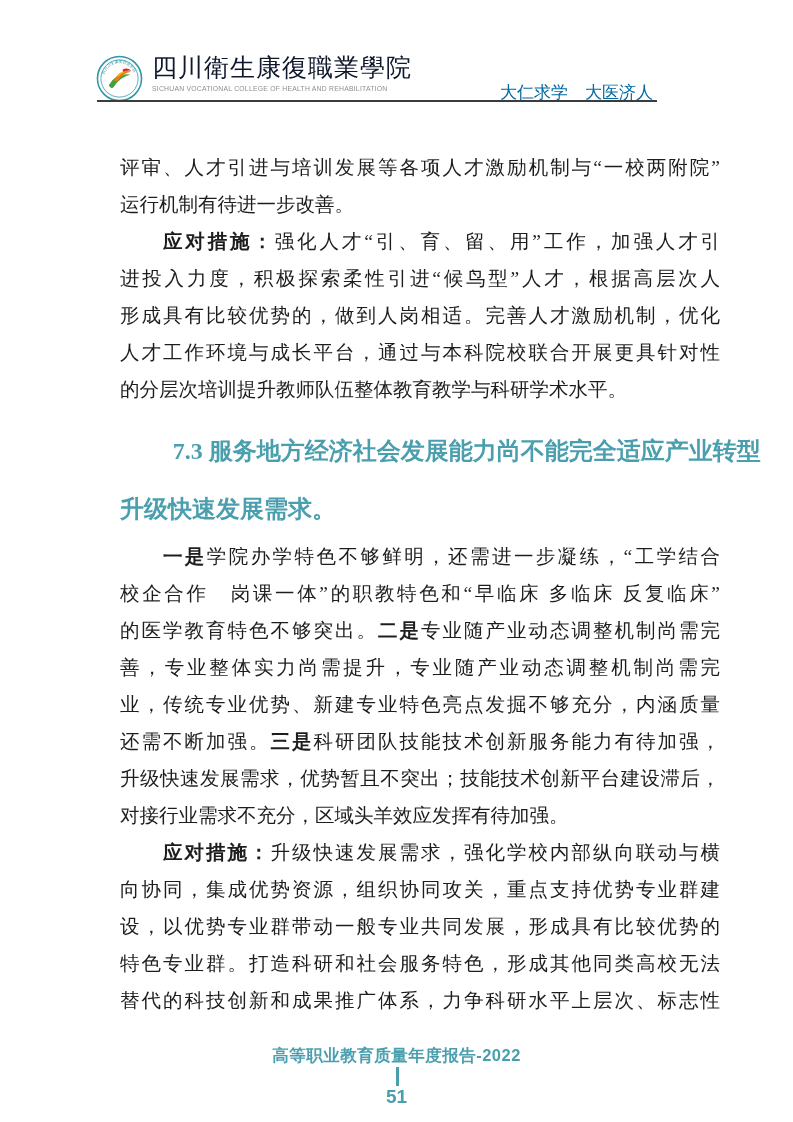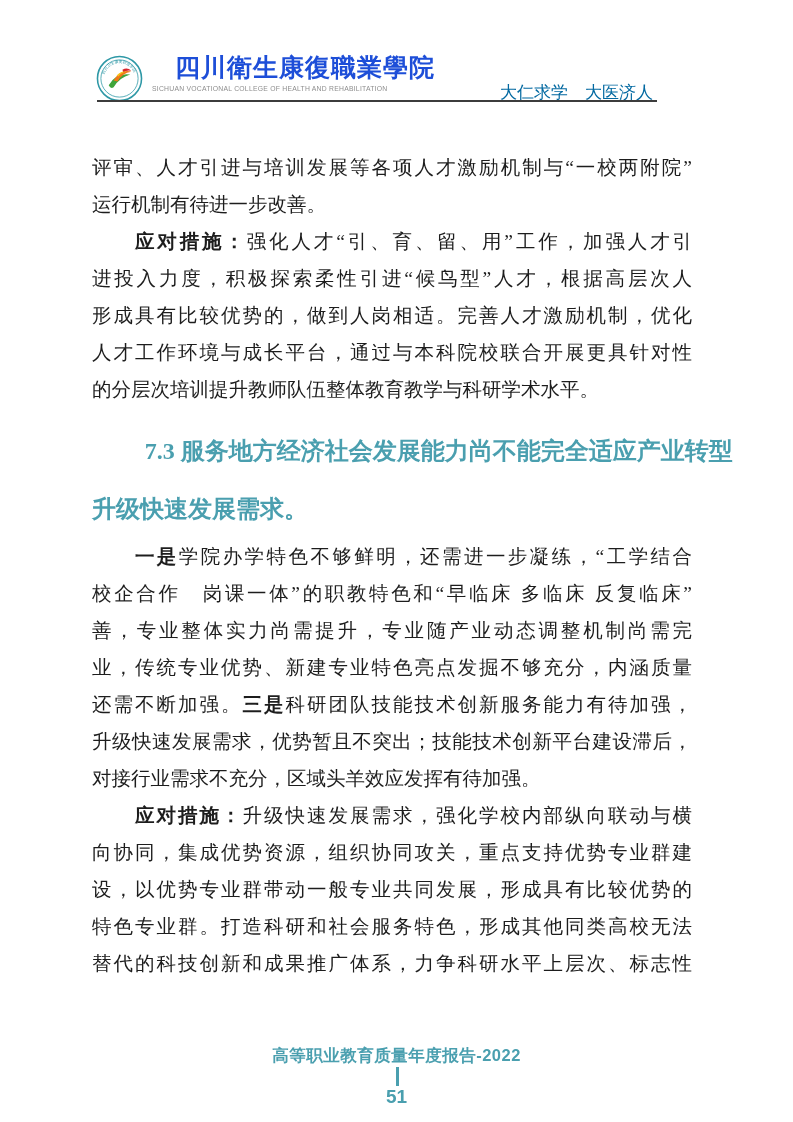--- a/index.html
+++ b/index.html
@@ -9,41 +9,40 @@
     width:793px;height:1122px;
     margin:0 auto;
     background:#ffffff;
     font-family:"Liberation Serif","DejaVu Serif",serif;
     overflow:hidden;
   }
   
   .hdr-emblem{position:absolute;left:96px;top:55px;width:47px;height:47px;}
   .hdr-logo-text{position:absolute;left:152px;top:54px;}
   .hdr-cn{
-    font-size:25px;line-height:28px;font-weight:700;color:#1d4ed8;
+    font-size:25px;line-height:28px;font-weight:400;color:#0f172a;
     letter-spacing:1px;white-space:nowrap;
     font-family:"Liberation Serif","DejaVu Serif",serif;
-    margin-left:23px;
   }
   .hdr-en{
     font-size:6.8px;line-height:10px;color:#8d8d8d;letter-spacing:.25px;
     white-space:nowrap;margin-top:2px;
     font-family:"Liberation Sans","DejaVu Sans",sans-serif;
   }
   .hdr-motto{
     position:absolute;top:81px;right:140px;
     font-size:17px;color:#0369a1;white-space:nowrap;
     font-family:Liberation Mono, monospace;
   }
   .hdr-rule{
     position:absolute;left:97px;top:100px;width:560px;height:2px;background:#3c3c3c;
   }
   
   .doc-body{
-    position:absolute;left:92px;top:149px;width:600px;
+    position:absolute;left:120px;top:149px;width:600px;
     color:#1d1d1d;font-size:19.5px;
   }
   .blk{margin:0;}
   .line{
     line-height:37px;height:37px;
     text-align:justify;text-align-last:left;
     white-space:nowrap;
   }
   .line.j{text-align-last:justify;}
   .line.ind{text-indent:2.2em;}
@@ -100,20 +99,21 @@
         <div class="line j"><span>人才工作环境与成长平台，通过与本科院校联合开展更具针对性</span></div>
         <div class="line"><span>的分层次培训提升教师队伍整体教育教学与科研学术水平。</span></div>
       </div>
       <div class="blk heading">
         <div class="line j ind"><span>7.3  服务地方经济社会发展能力尚不能完全适应产业转型</span></div>
         <div class="line"><span>升级快速发展需求。</span></div>
       </div>
       <div class="blk body">
         <div class="line j ind"><span class="b">一是</span><span>学院办学特色不够鲜明，还需进一步凝练，“工学结合</span></div>
         <div class="line j"><span>校企合作　岗课一体”的职教特色和“早临床 多临床 反复临床”</span></div>
+        <div class="line j"><span>的医学教育特色不够突出。</span><span class="b">二是</span><span>专业随产业动态调整机制尚需完</span></div>
         <div class="line j"><span>善，专业整体实力尚需提升，专业随产业动态调整机制尚需完</span></div>
         <div class="line j"><span>业，传统专业优势、新建专业特色亮点发掘不够充分，内涵质量</span></div>
         <div class="line j"><span>还需不断加强。</span><span class="b">三是</span><span>科研团队技能技术创新服务能力有待加强，</span></div>
         <div class="line j"><span>升级快速发展需求，优势暂且不突出；技能技术创新平台建设滞后，</span></div>
         <div class="line"><span>对接行业需求不充分，区域头羊效应发挥有待加强。</span></div>
       </div>
       <div class="blk body">
         <div class="line j ind"><span class="b">应对措施：</span><span>升级快速发展需求，强化学校内部纵向联动与横</span></div>
         <div class="line j"><span>向协同，集成优势资源，组织协同攻关，重点支持优势专业群建</span></div>
         <div class="line j"><span>设，以优势专业群带动一般专业共同发展，形成具有比较优势的</span></div>

